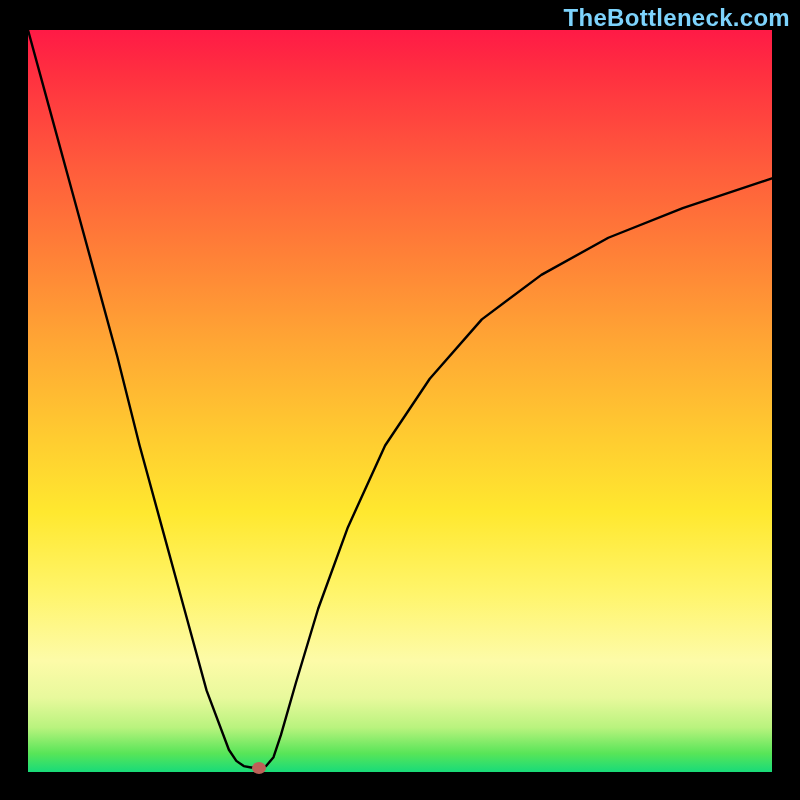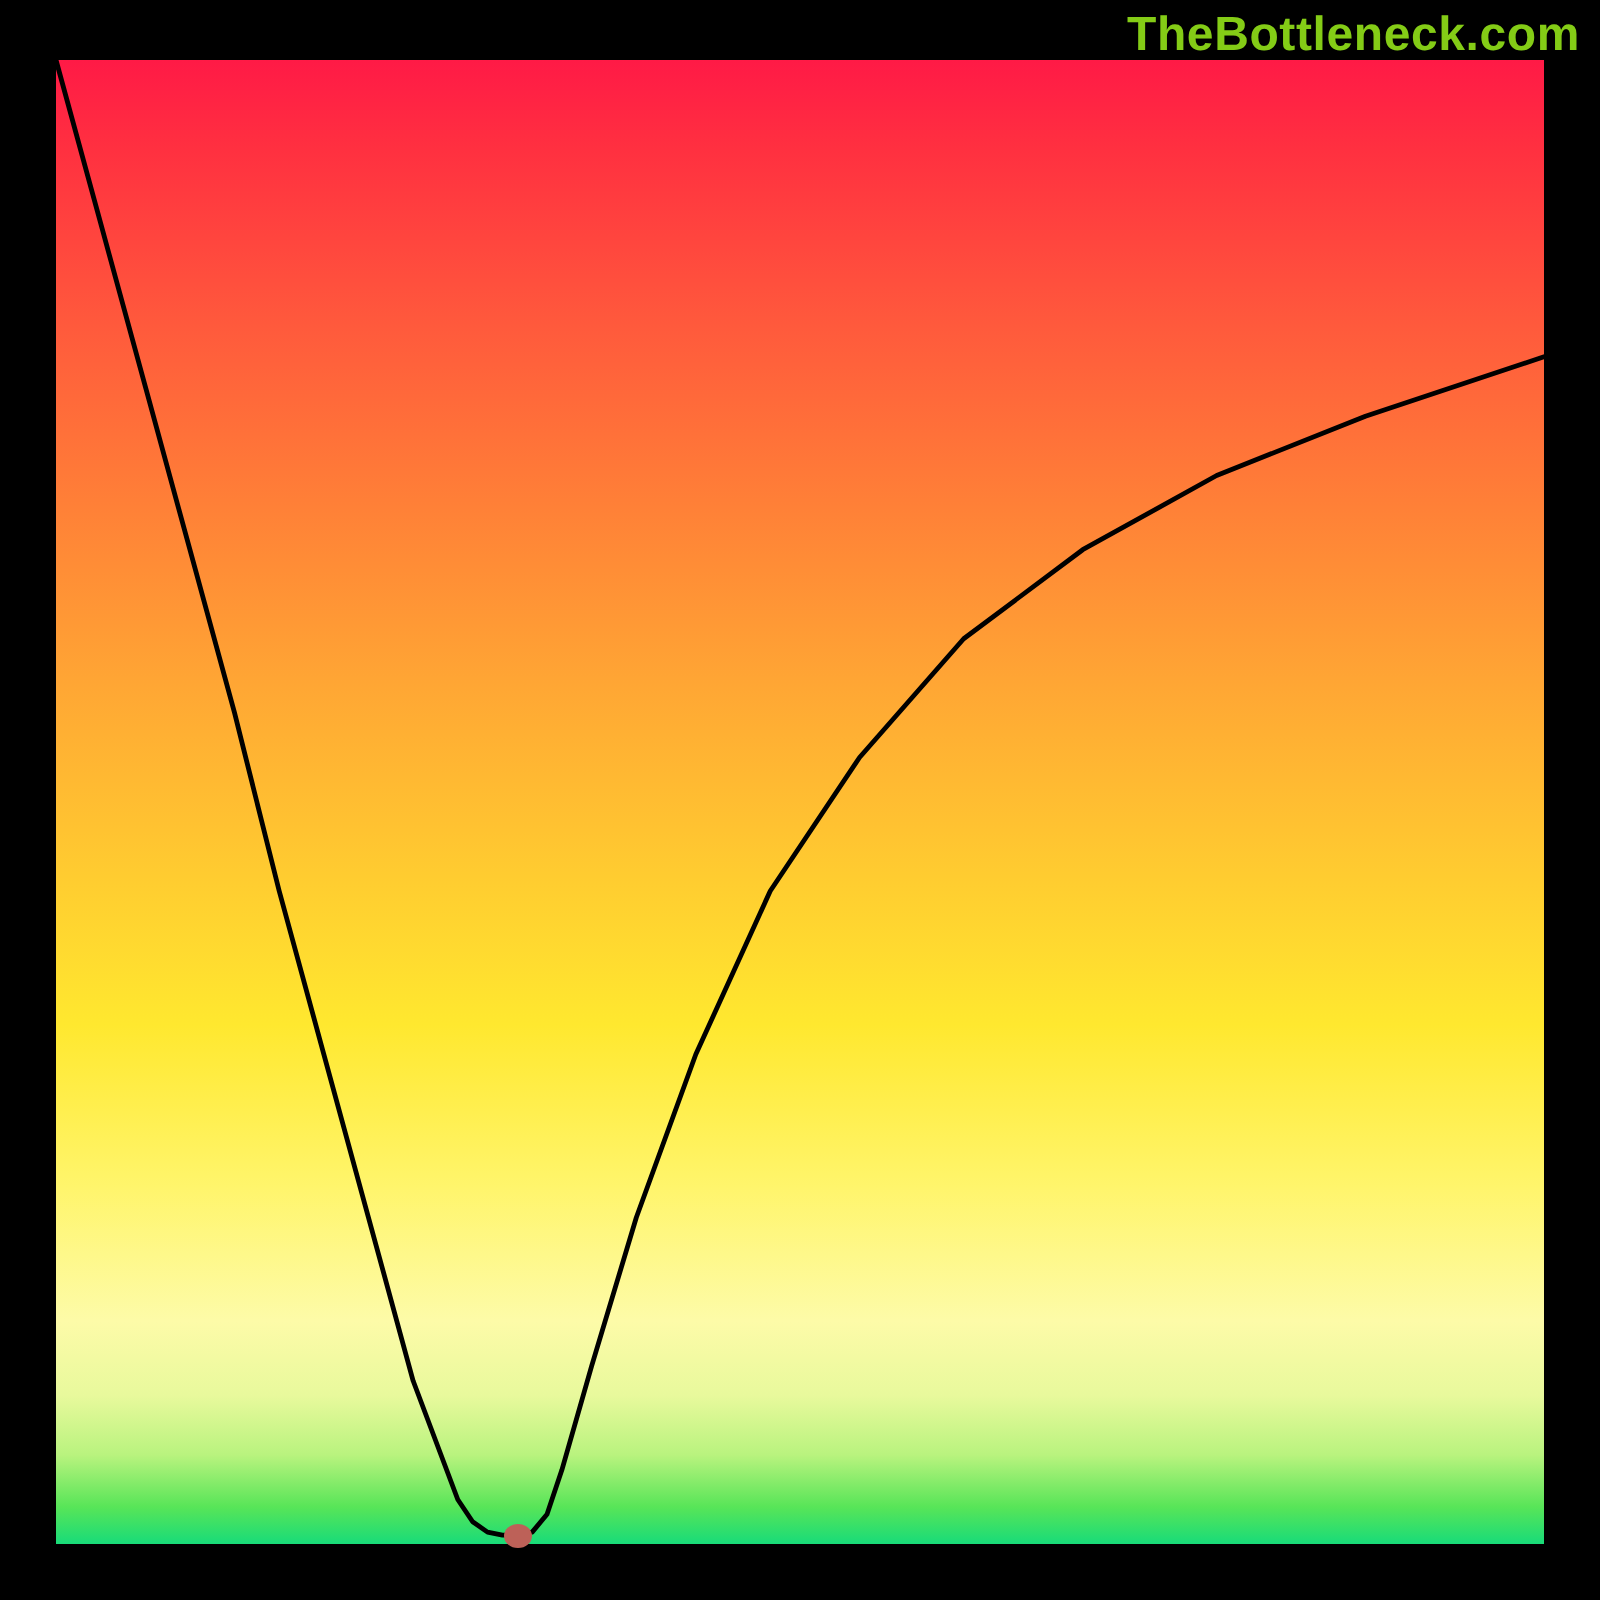--- a/index.html
+++ b/index.html
@@ -10,21 +10,21 @@
     height: 800px;
     background: #000;
   }
   .watermark {
     position: absolute;
     top: 4px;
     right: 10px;
     font-family: Arial, Helvetica, sans-serif;
     font-size: 24px;
     font-weight: 600;
-    color: #84cc16;
+    color: #7dd3fc;
     letter-spacing: 0.3px;
     z-index: 10;
   }
   .plot-area {
     position: absolute;
     left: 28px;
     top: 30px;
     width: 744px;
     height: 742px;
     

